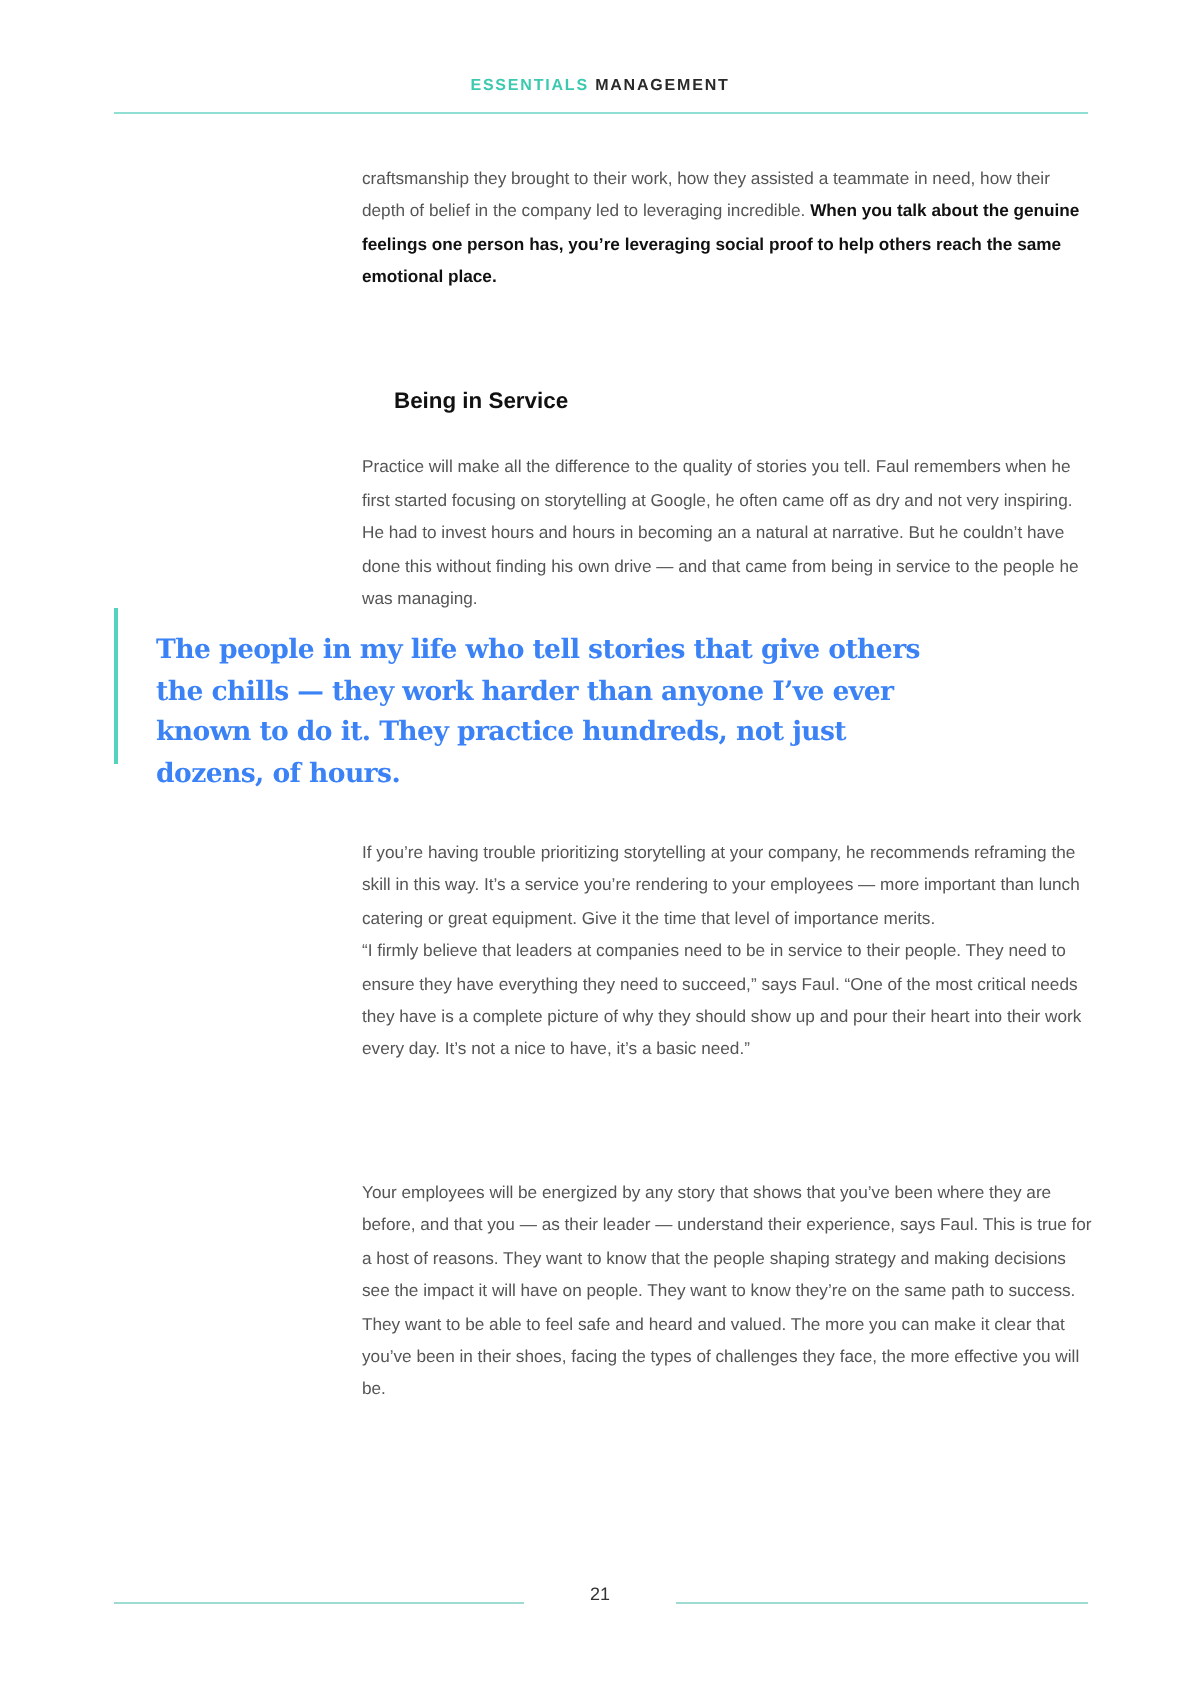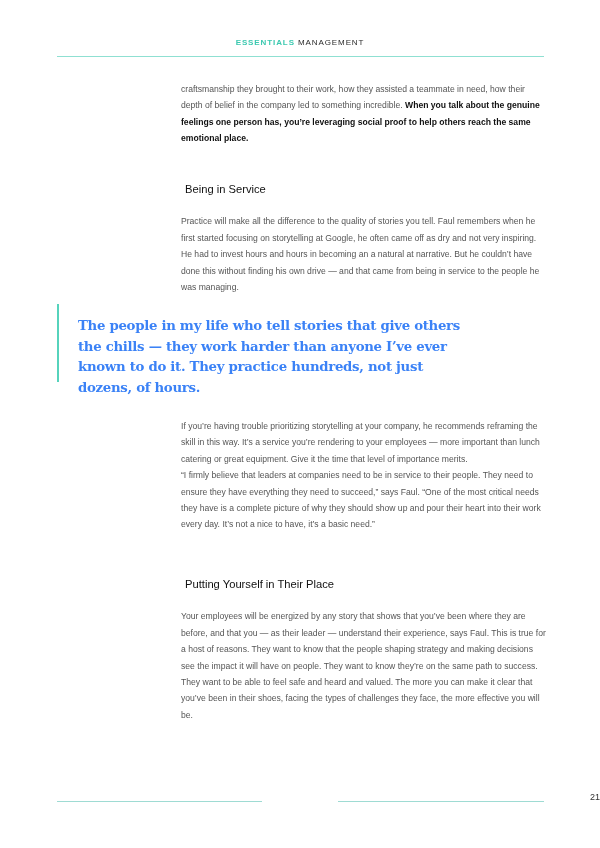--- a/index.html
+++ b/index.html
@@ -1,57 +1,56 @@
 <!DOCTYPE html>
 <html><head>
 <meta charset="utf-8">
 <style>
   html, body { margin: 0; padding: 0; background: #ffffff; }
   body { width: 600px; height: 848px; position: relative; overflow: hidden; font-family: "Liberation Sans", sans-serif; color: #4a4a4a; }
   .header { position: absolute; top: 38px; left: 0; width: 600px; text-align: center; font-size: 8px; letter-spacing: 0.9px; font-weight: bold; }
   .header .accent { color: #3cc9b0; }
-  .header .rest { color: #2a2a2a; font-weight: normal; }
+  .header .rest { color: #2a2a2a; font-weight: bold; }
   .header-rule { position: absolute; top: 56px; left: 57px; width: 487px; height: 1px; background: #8fe0d2; }
   .col { position: absolute; left: 181px; width: 365px; font-size: 8.6px; line-height: 16.4px; color: #555; }
   .col p { margin: 0; }
   .bold { color: #111; font-weight: bold; }
-  h2 { margin: 4px; font-size: 11.2px; color: #111; font-weight: normal; }
+  h2 { margin: 16px; font-size: 11.2px; color: #111; font-weight: bold; }
   .quote-bar { position: absolute; left: 57px; top: 304px; width: 2px; height: 78px; background: #56d3bc; }
   .quote { position: absolute; left: 78px; top: 316px; width: 400px; font-family: "DejaVu Serif", serif; font-weight: bold; font-size: 13.3px; line-height: 20.5px; color: #3b82f6; letter-spacing: -0.3px; }
   .footer-rule { position: absolute; top: 801px; height: 1px; background: #9edbd3; }
   .footer-rule.left { left: 57px; width: 205px; }
   .footer-rule.right { left: 338px; width: 206px; }
-  .page-num { position: absolute; top: 792px; left: 0; width: 600px; text-align: right; font-size: 9px; color: #333; }
+  .page-num { position: absolute; top: 792px; left: 0; width: 600px; text-align: center; font-size: 9px; color: #333; }
 </style>
 </head>
 <body>
 
 <div class="header">
   <span class="accent">ESSENTIALS</span>
   <span class="rest">MANAGEMENT</span>
 </div>
 <div class="header-rule"></div>
 
 <div class="col" style="top:81px;">
-  <p><span>craftsmanship they brought to their work, how they assisted a teammate in need, how their depth of belief in the company led to something incredible. </span><span class="bold">When you talk about the genuine feelings one person has, you’re leveraging social proof to help others reach the same emotional place.</span></p>
+  <p><span>craftsmanship they brought to their work, how they assisted a teammate in need, how their depth of belief in the company led to leveraging incredible. </span><span class="bold">When you talk about the genuine feelings one person has, you’re leveraging social proof to help others reach the same emotional place.</span></p>
 </div>
 
 <div class="col" style="top:177px;">
   <h2>Being in Service</h2>
   <p style="margin-top:16px;">Practice will make all the difference to the quality of stories you tell. Faul remembers when he first started focusing on storytelling at Google, he often came off as dry and not very inspiring. He had to invest hours and hours in becoming an a natural at narrative. But he couldn’t have done this without finding his own drive — and that came from being in service to the people he was managing.</p>
 </div>
 
 <div class="quote-bar"></div>
 <div class="quote">The people in my life who tell stories that give others the chills — they work harder than anyone I’ve ever known to do it.  They practice hundreds, not just dozens, of hours.</div>
 
 <div class="col" style="top:402px;">
   <p style="margin-top:16px;">If you’re having trouble prioritizing storytelling at your company, he recommends reframing the skill in this way. It’s a service you’re rendering to your employees — more important than lunch catering or great equipment. Give it the time that level of importance merits.</p>
   <p>“I firmly believe that leaders at companies need to be in service to their people. They need to ensure they have everything they need to succeed,” says Faul. “One of the most critical needs they have is a complete picture of why they should show up and pour their heart into their work every day. It’s not a nice to have, it’s a basic need.”</p>
 </div>
 
 <div class="col" style="top:572px;">
-  <h2>Putting Yourself in Their Place</h2>
   <p style="margin-top:16px;">Your employees will be energized by any story that shows that you’ve been where they are before, and that you — as their leader — understand their experience, says Faul. This is true for a host of reasons. They want to know that the people shaping strategy and making decisions see the impact it will have on people. They want to know they’re on the same path to success. They want to be able to feel safe and heard and valued. The more you can make it clear that you’ve been in their shoes, facing the types of challenges they face, the more effective you will be.</p>
 </div>
 
 <div class="footer-rule left"></div>
 <div class="page-num">21</div>
 <div class="footer-rule right"></div>
 
 </body></html>

